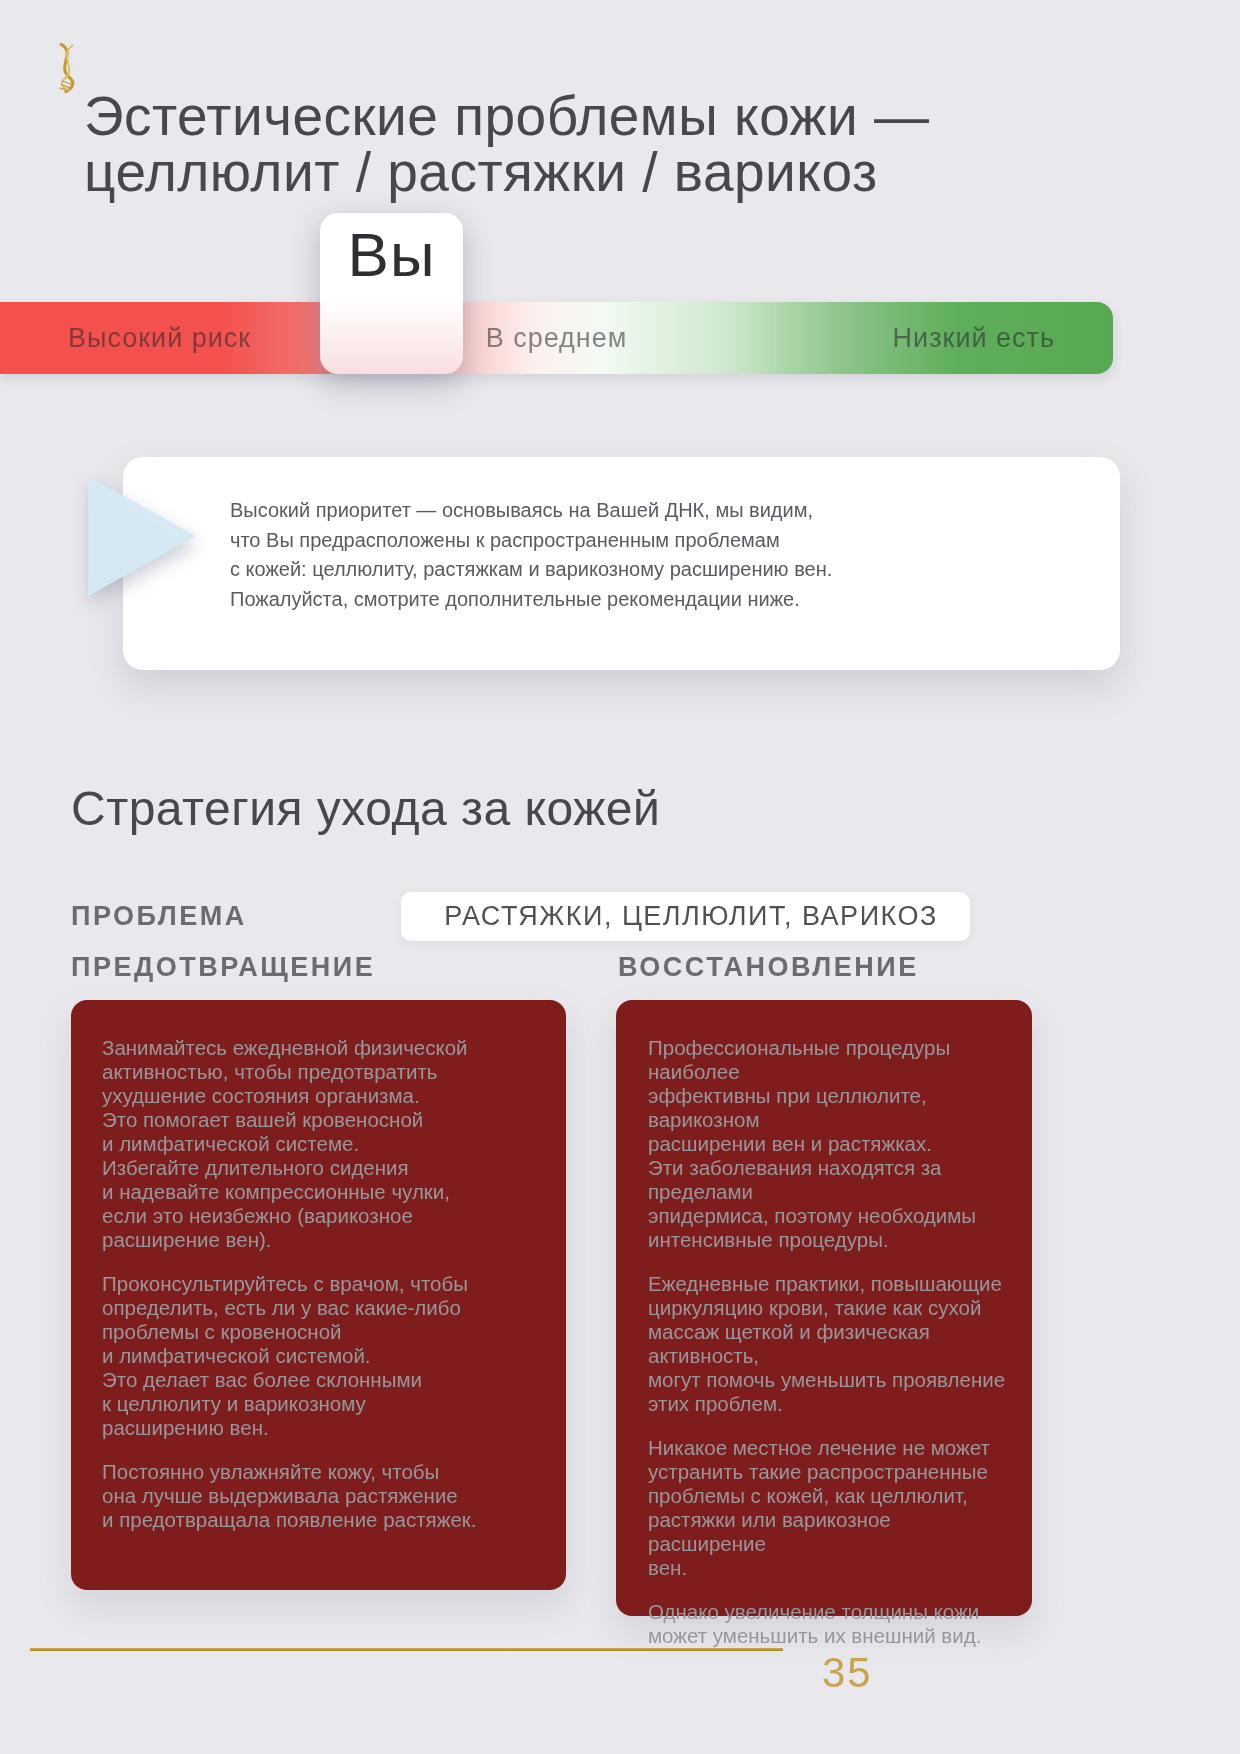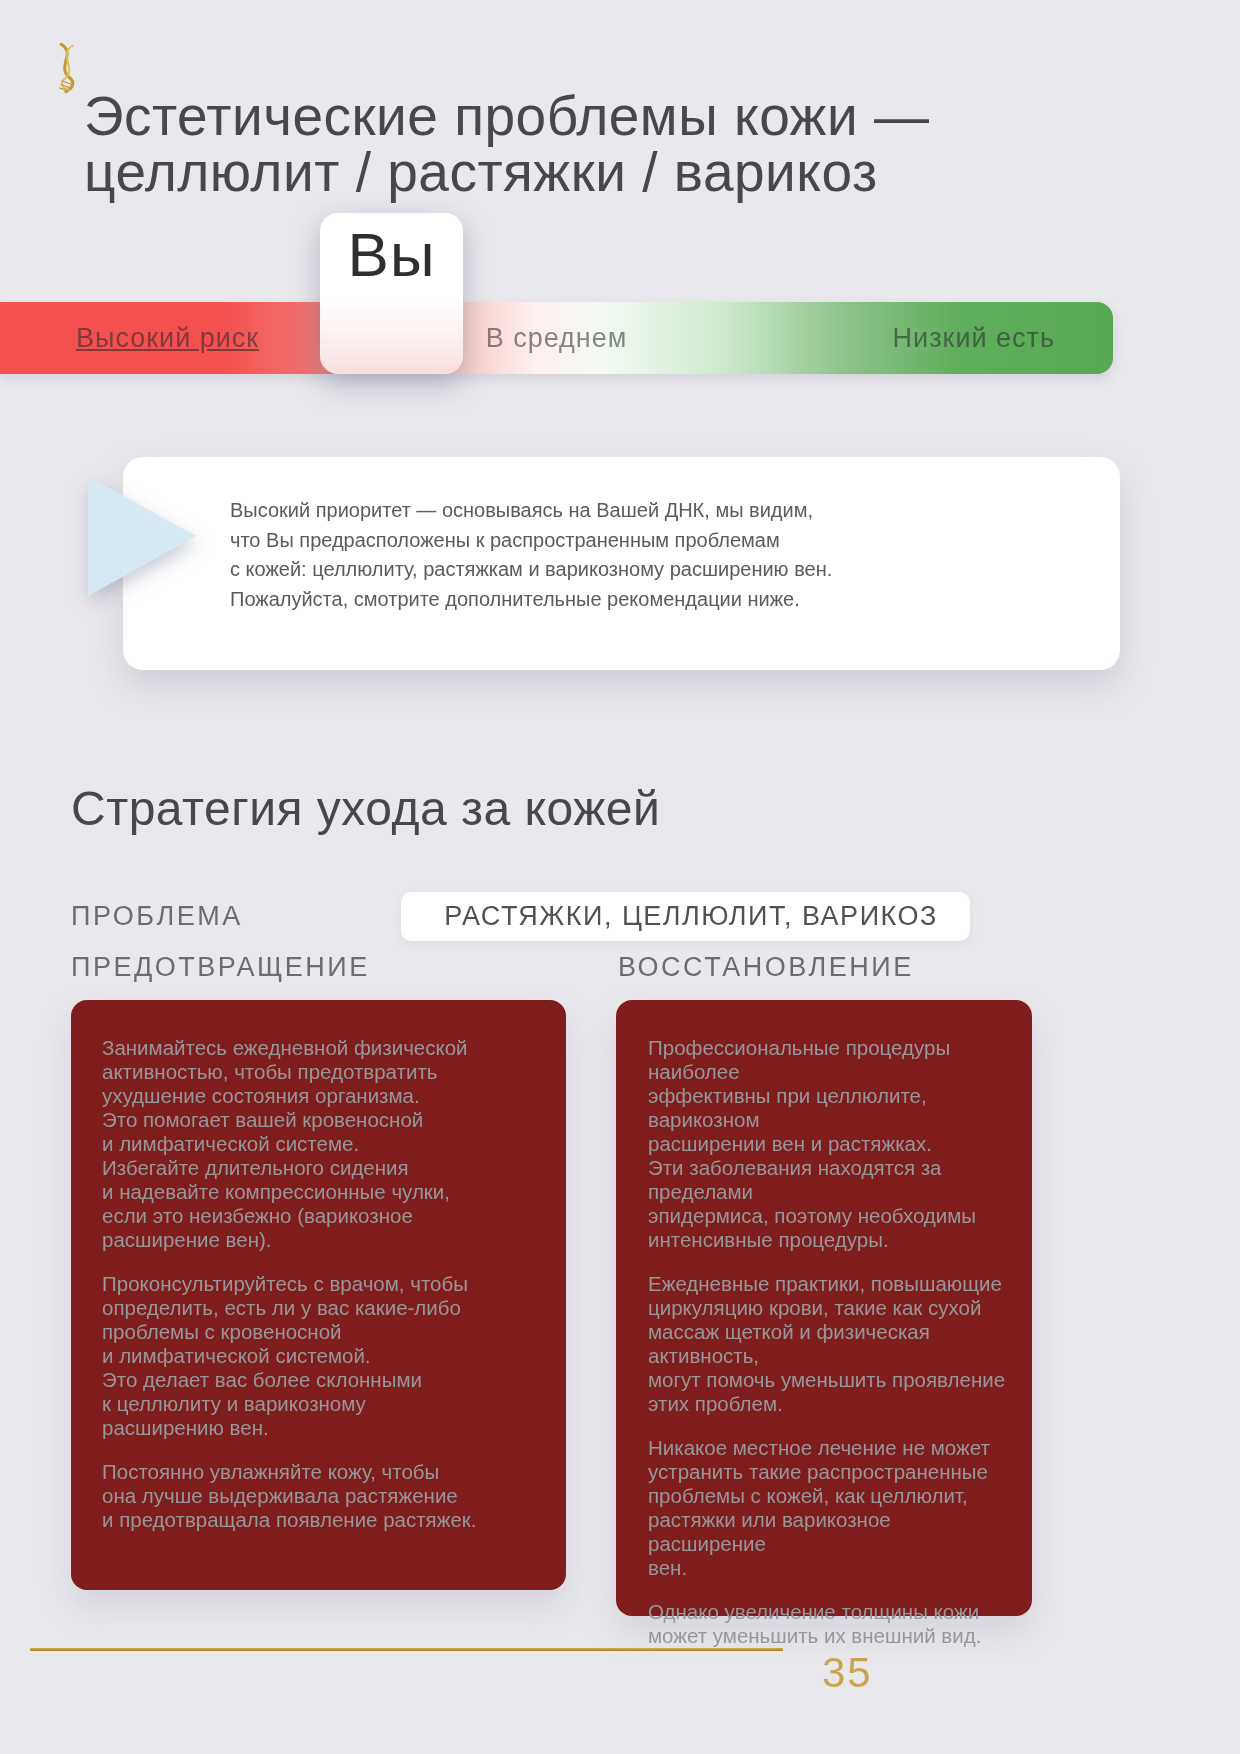--- a/index.html
+++ b/index.html
@@ -24,21 +24,21 @@
       #f4514e 0%,#f4514e 20%,#f0807c 31%,#f8c9c6 41%,#fdf0ef 48%,
       #f3faf3 54%,#cfe9cf 65%,#8cc489 76%,#5fae5b 86%,#57a853 100%);
     box-shadow:0 5px 12px rgba(60,60,80,.12);
     z-index:1;
   }
   .risk-label{
     position:absolute;top:0;height:100%;display:flex;align-items:center;
     font-size:27px;font-weight:300;letter-spacing:1px;
     color:rgba(38,38,44,.55);white-space:nowrap;
   }
-  .risk-label.high{left:76px;text-decoration:underline;}
+  .risk-label.high{left:68px;}
   .risk-label.medium{left:50%;transform:translateX(-50%);}
   .risk-label.low{right:58px;}
   .you-marker{
     position:absolute;left:320px;top:213px;width:143px;height:161px;
     border-radius:18px;
     background:linear-gradient(180deg,#ffffff 0%,#ffffff 54%,#fdf3f3 72%,#f8dede 100%);
     box-shadow:0 10px 28px rgba(120,115,145,.45);
     z-index:2;text-align:center;
   }
   .you-marker span{
@@ -64,21 +64,21 @@
     border-left:108px solid rgba(214,234,244,.95);
     filter:drop-shadow(2px 8px 9px rgba(100,110,135,.35));
     z-index:3;
   }
   
   .strategy-heading{
     position:absolute;left:71px;top:781px;
     font-size:48px;font-weight:300;color:#47474c;letter-spacing:.5px;
   }
   .sec-label{
-    position:absolute;font-size:27px;font-weight:400;
+    position:absolute;font-size:27px;font-weight:700;
     letter-spacing:2.5px;color:#6b6b70;white-space:nowrap;
   }
   .problem-label{left:71px;top:901px;}
   .prevention-label{left:71px;top:952px;}
   .recovery-label{left:618px;top:952px;}
   .problem-badge{
     position:absolute;left:401px;top:892px;width:569px;height:49px;
     background:#ffffff;border-radius:10px;
     box-shadow:0 3px 8px rgba(120,120,140,.10);
     display:flex;align-items:center;justify-content:center;

